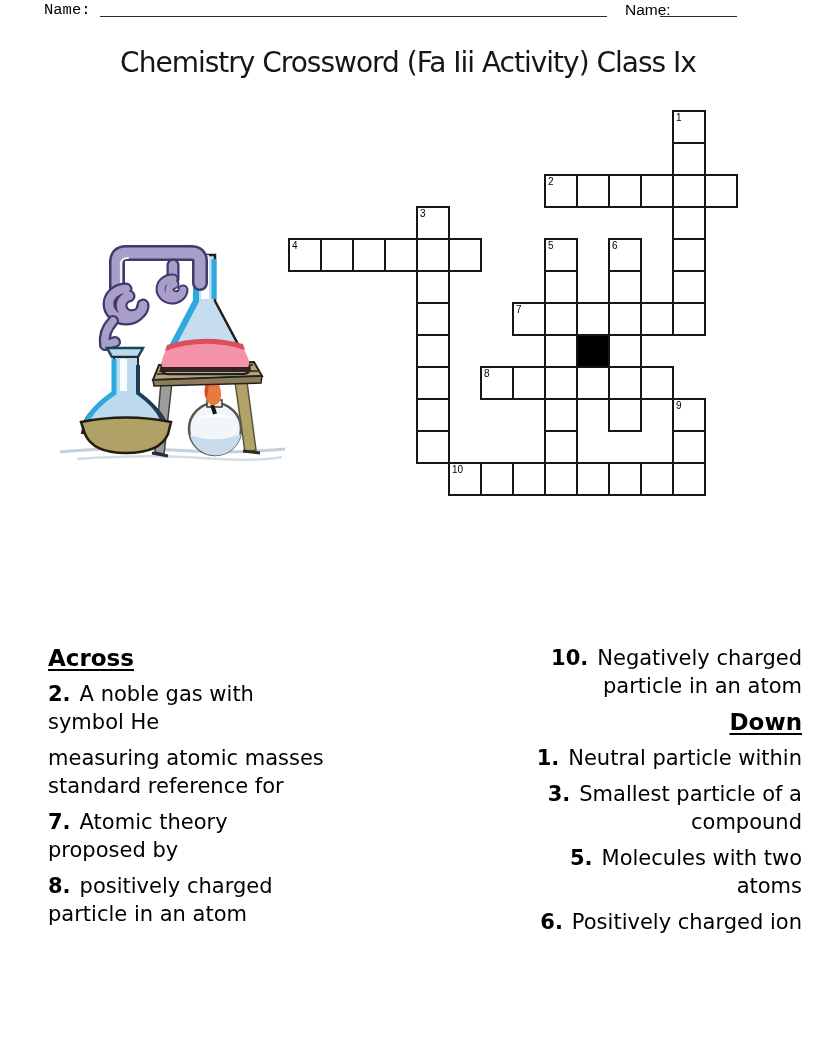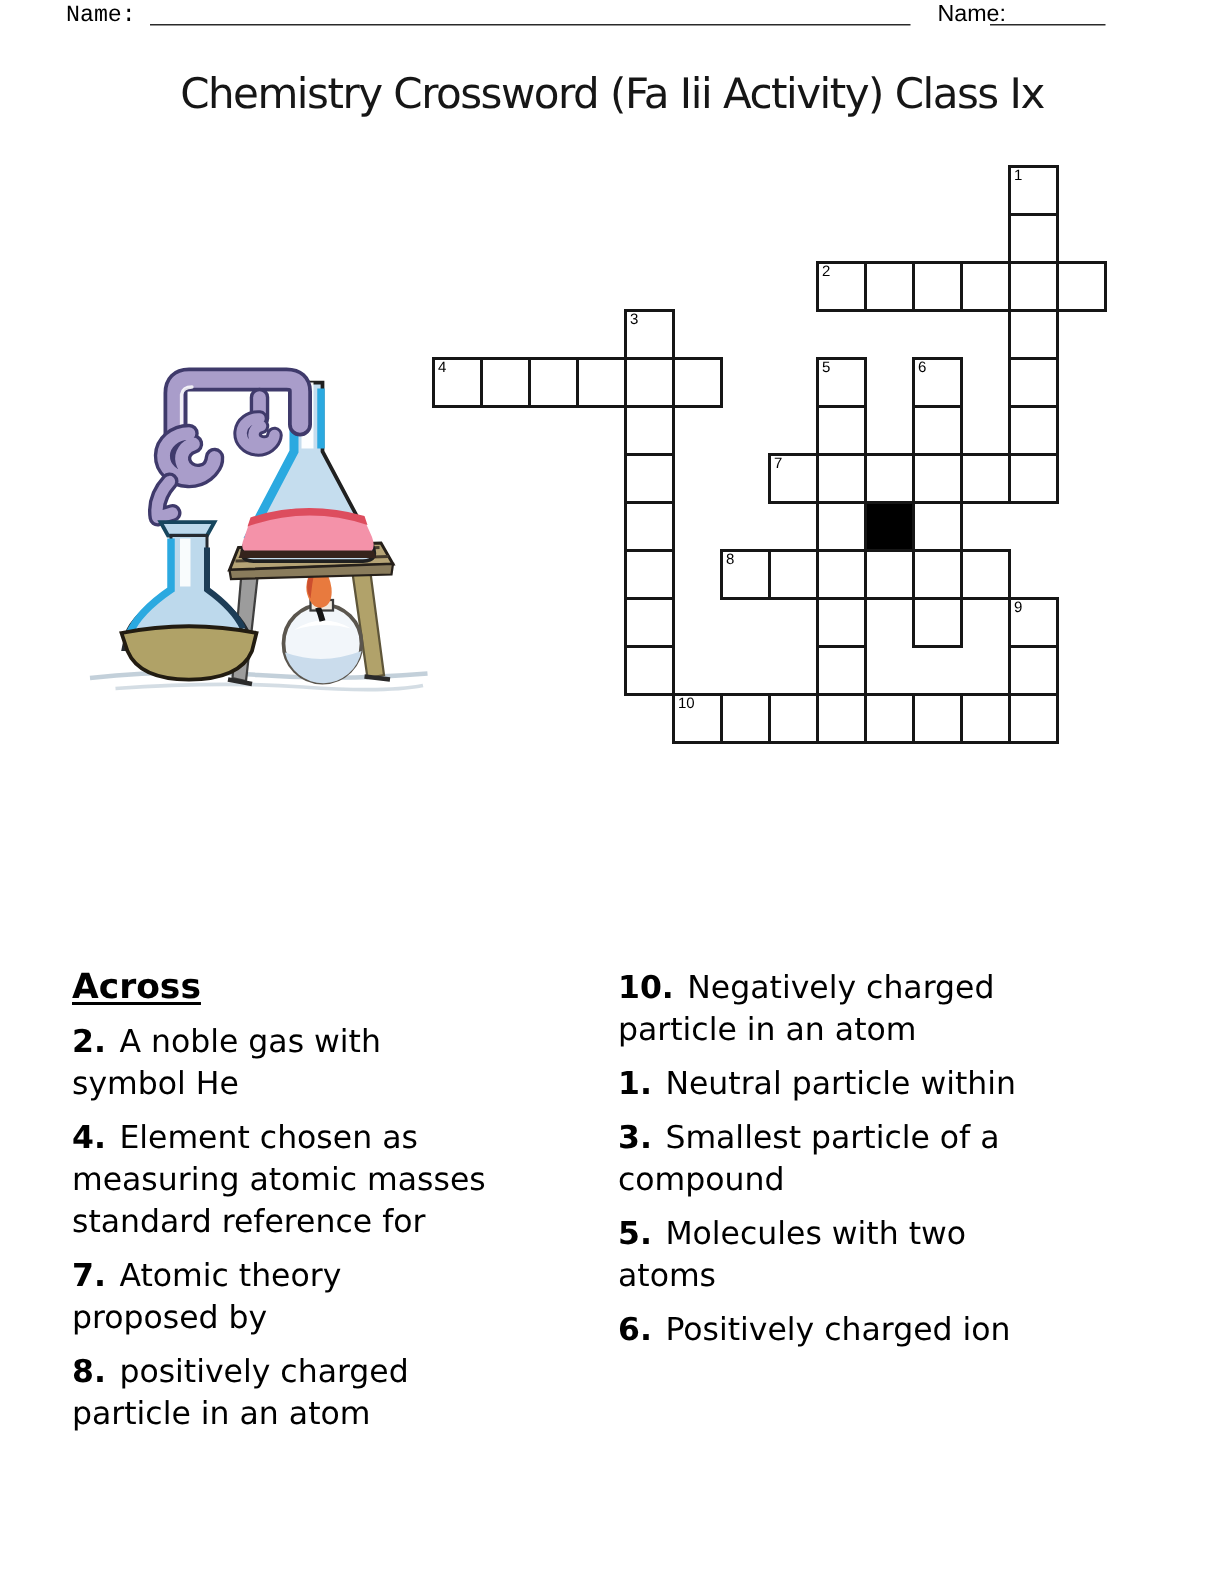--- a/index.html
+++ b/index.html
@@ -18,21 +18,21 @@
   .grid{position:absolute;left:288px;top:110px;width:452px;height:388px;}
   .cell{position:absolute;width:34px;height:34px;box-sizing:border-box;
         border:2px solid #161616;background:#ffffff;}
   .cell.black{background:#000;}
   .cellnum{position:absolute;top:0px;left:2px;font-family:"Liberation Sans",sans-serif;
            font-size:10px;line-height:11px;color:#000;}
 
   
   .clues-col{position:absolute;top:600px;margin-top:44px;}
   .clues-col.left{left:48px;width:350px;}
-  .clues-col.right{left:412px;width:390px;}
+  .clues-col.right{left:412px;width:390px;text-align:right;}
   .clue-header{font-size:23px;font-weight:bold;text-decoration:underline;
                text-decoration-thickness:2px;text-underline-offset:3px;
                line-height:28px;margin-bottom:8px;}
   .clue{margin-bottom:8px;}
   .clue-line{font-size:21px;line-height:28px;white-space:nowrap;}
   .clue-num{font-weight:bold;margin-right:9px;}
 
   
   .illustration{position:absolute;left:57px;top:197px;width:235px;height:268px;}
 </style>
@@ -193,38 +193,38 @@
       <div class="cell" style="left: 384px; top: 352px;"></div>
     </div>
 
   <div class="clues-col left">
       <div class="clue-header">Across</div>
       <div class="clue">
         <div class="clue-line"><span class="clue-num">2.</span>A noble gas with</div>
         <div class="clue-line">symbol He</div>
       </div>
       <div class="clue">
-        <div class="clue-line"><span class="clue-num">4.</span>Element chosen as</div>
         <div class="clue-line">measuring atomic masses</div>
         <div class="clue-line">standard reference for</div>
       </div>
       <div class="clue">
         <div class="clue-line"><span class="clue-num">7.</span>Atomic theory</div>
         <div class="clue-line">proposed by</div>
       </div>
       <div class="clue">
         <div class="clue-line"><span class="clue-num">8.</span>positively charged</div>
         <div class="clue-line">particle in an atom</div>
       </div>
     </div>
   <div class="clues-col right">
       <div class="clue">
         <div class="clue-line"><span class="clue-num">10.</span>Negatively charged</div>
         <div class="clue-line">particle in an atom</div>
       </div>
+      <div class="clue-header">Down</div>
       <div class="clue">
         <div class="clue-line"><span class="clue-num">1.</span>Neutral particle within</div>
       </div>
       <div class="clue">
         <div class="clue-line"><span class="clue-num">3.</span>Smallest particle of a</div>
         <div class="clue-line">compound</div>
       </div>
       <div class="clue">
         <div class="clue-line"><span class="clue-num">5.</span>Molecules with two</div>
         <div class="clue-line">atoms</div>

